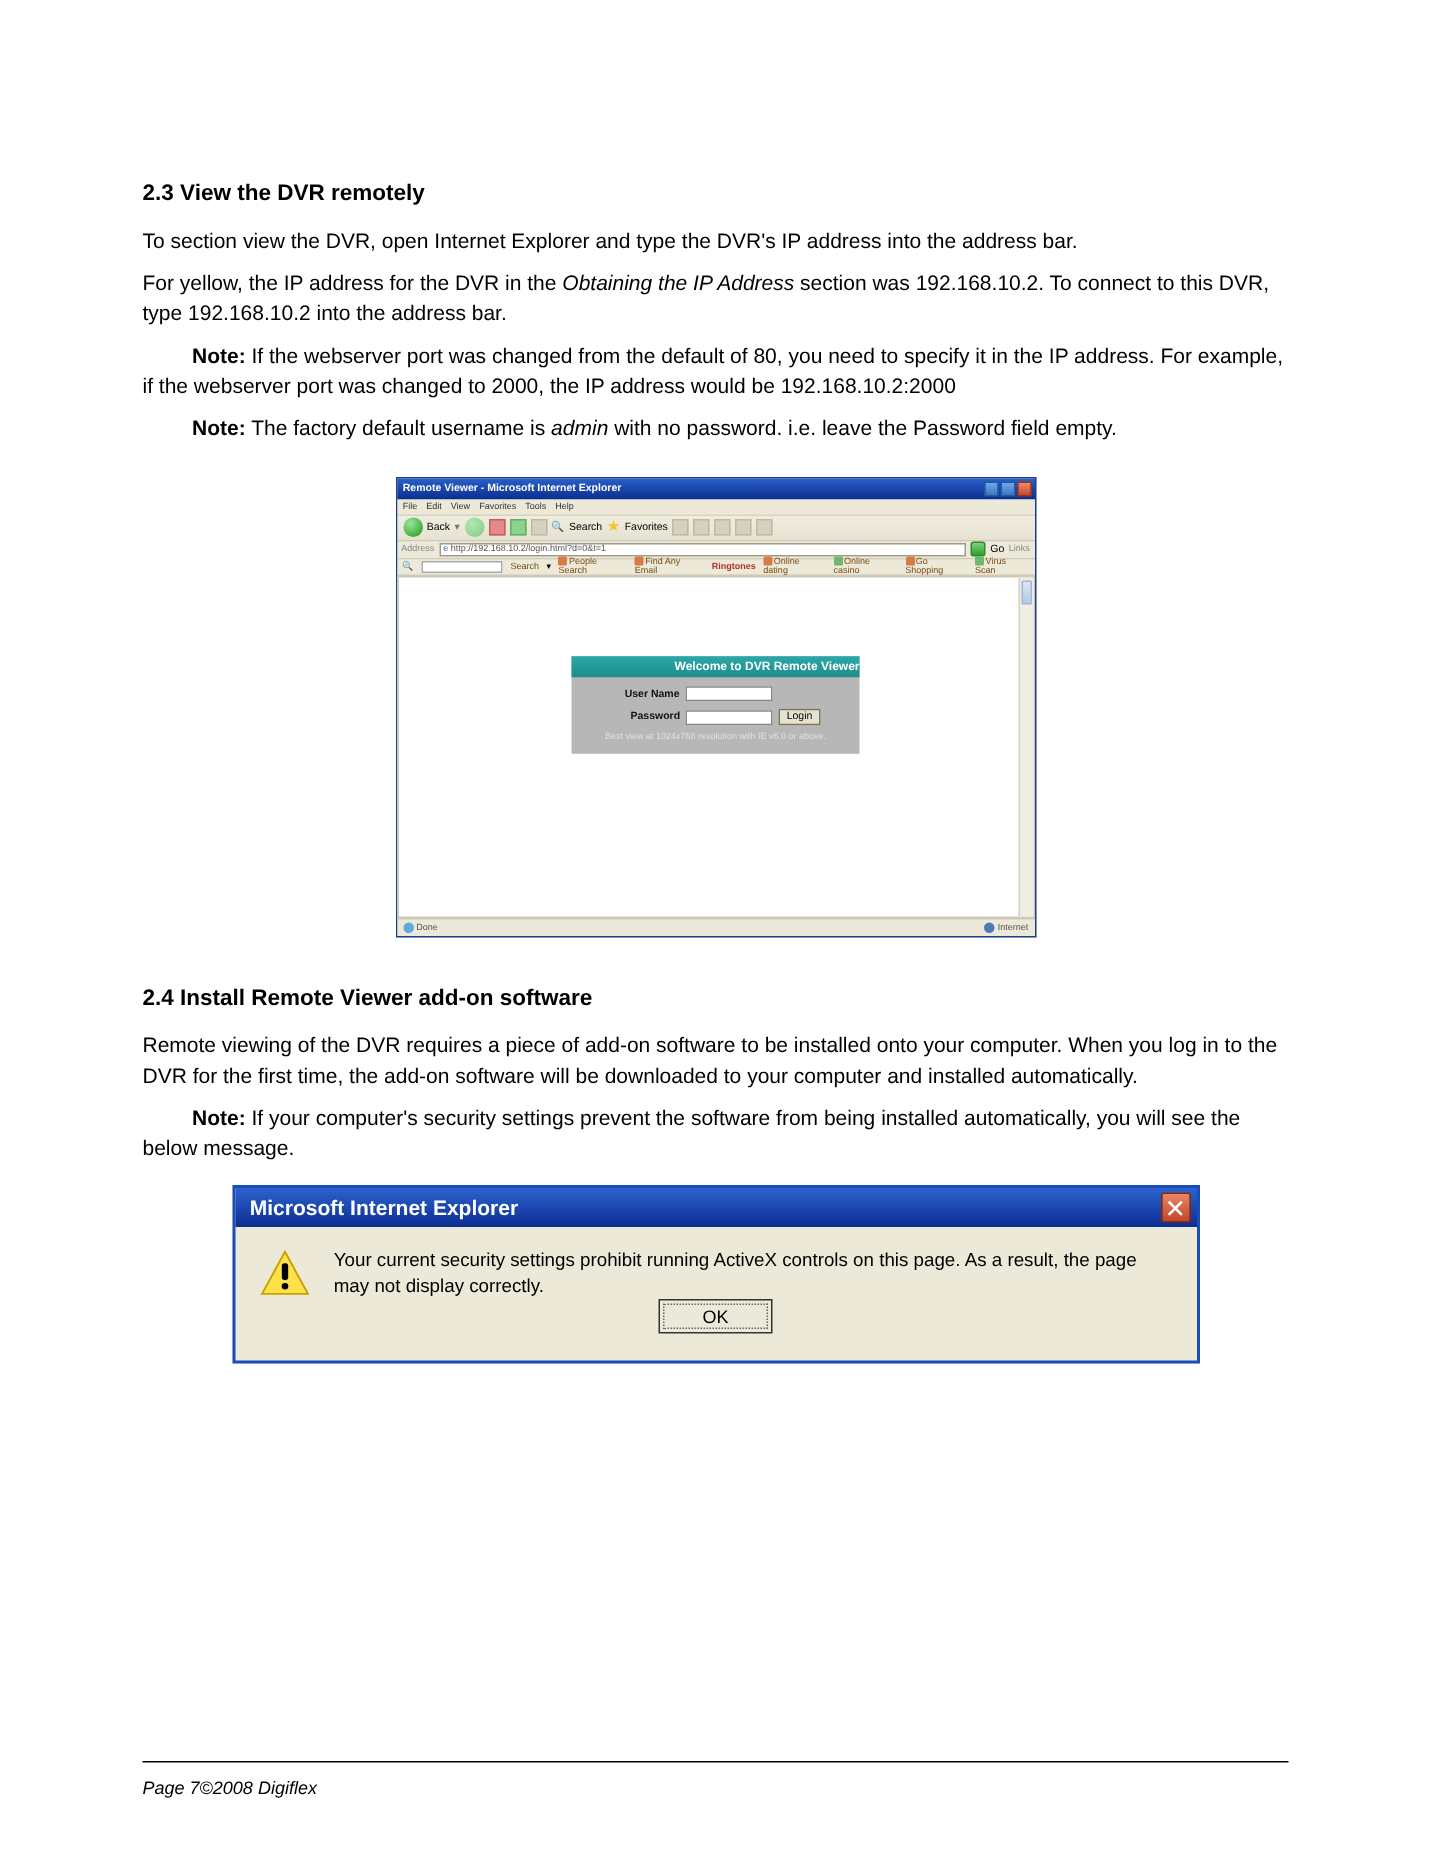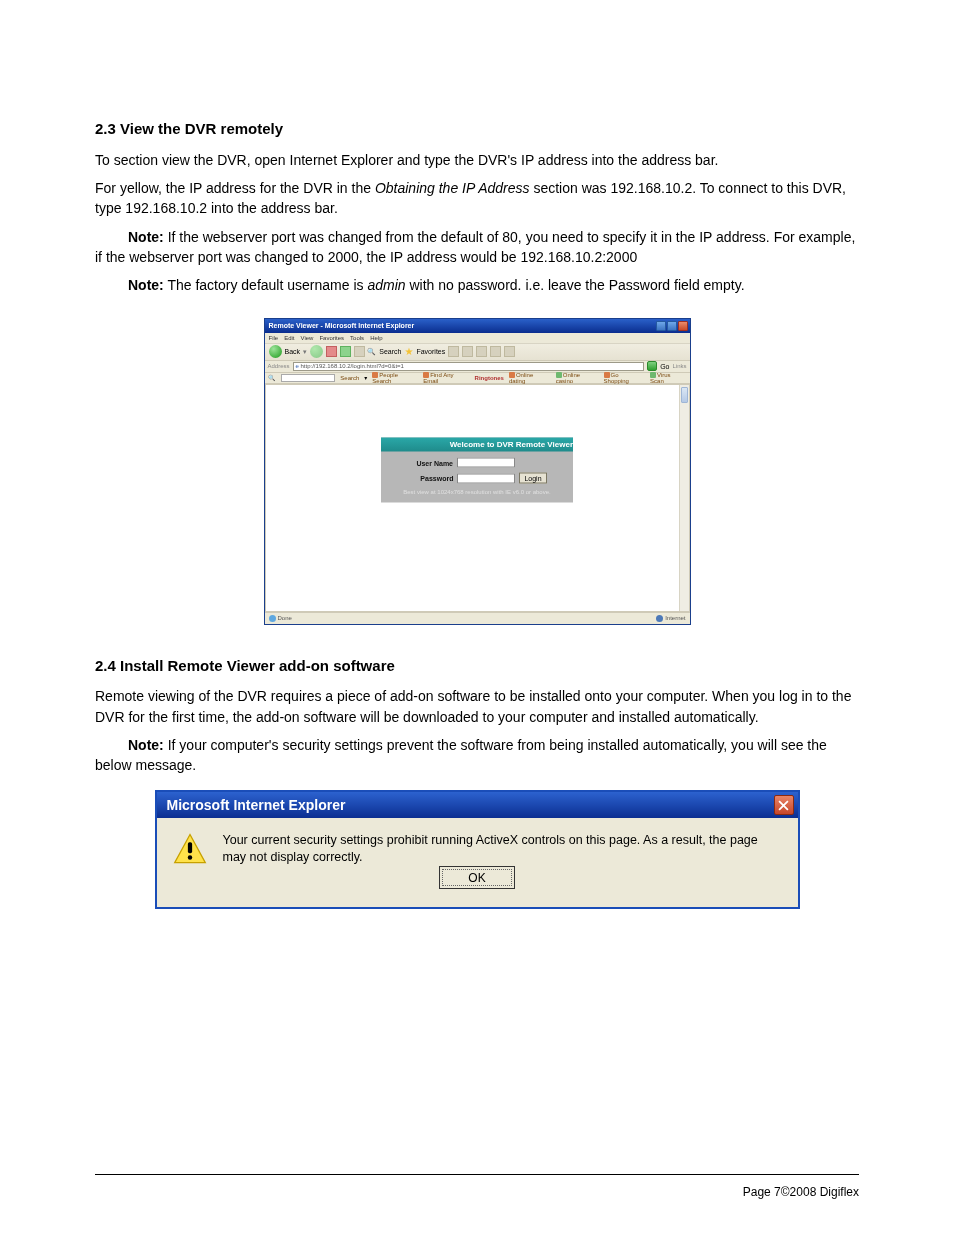--- a/index.html
+++ b/index.html
@@ -230,22 +230,23 @@
   .foot-rule {
     position:absolute;
     left:95px; right:95px;
     bottom:60px;
     border-top:1px solid #000;
   }
   .footer {
     position:absolute;
     left:95px; right:95px;
     bottom:36px;
-    display:flex; justify-content:flex-end;
+    display:flex; justify-content:flex-start;
     font-size:12px;
+    font-style:italic;
   }
 </style>
 </head>
 <body>
 
 <div class="page">
 
   <h3 class="section">2.3 View the DVR remotely</h3>
 
   <p class="para">To section view the DVR, open Internet Explorer and type the DVR's IP address into the address bar.</p>

